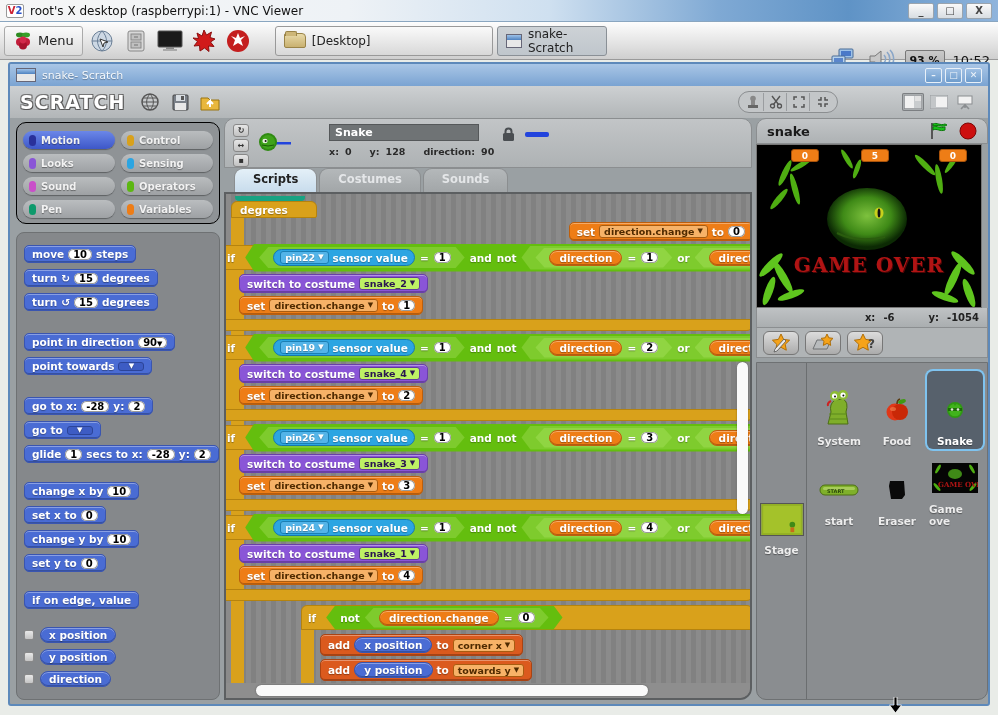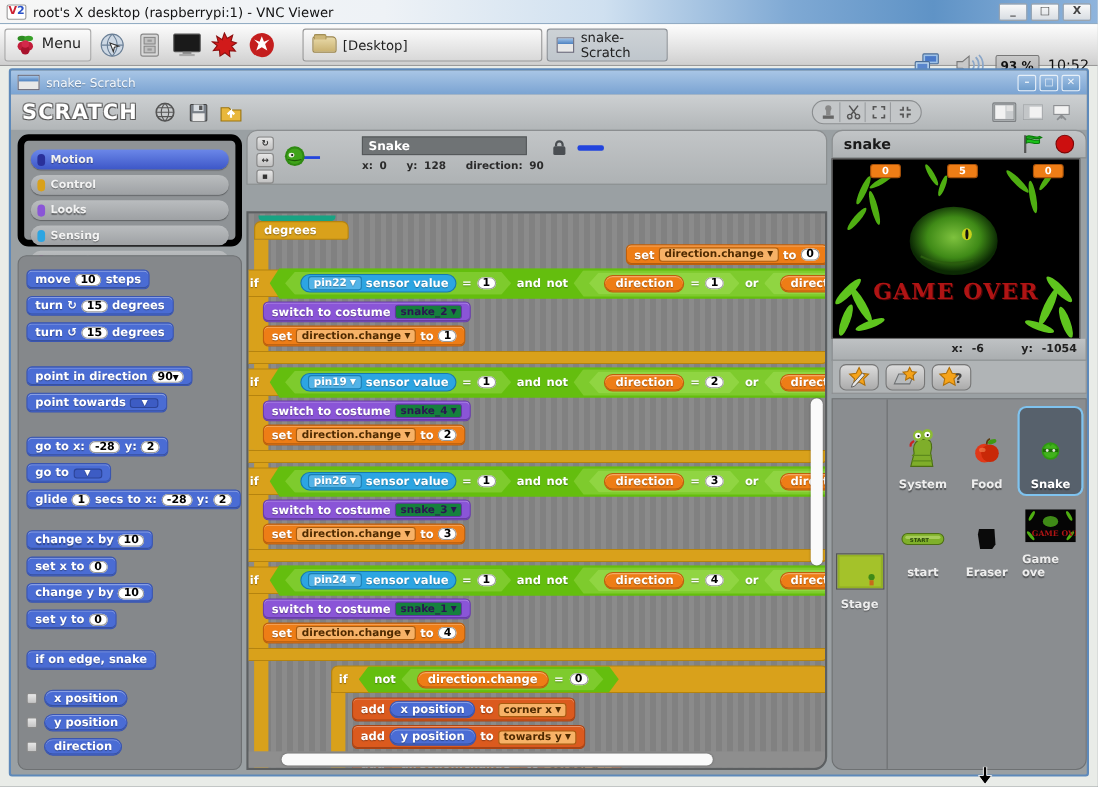--- a/index.html
+++ b/index.html
@@ -56,43 +56,43 @@
   .tool-btn { width:21px; height:18px; display:flex; align-items:center; justify-content:center; border-right:1px solid #9a9da0; }
   .tool-btn:last-child { border-right:none; }
   .view-btns { display:flex; gap:4px; margin-left:56px; margin-right:2px; }
   .view-btn { width:22px; height:18px; display:flex; align-items:center; justify-content:center; border-radius:2px; }
   .view-btn.sel { background:#a9adaf; box-shadow:inset 0 0 0 1px #7c7f82; }
 
   .sw-content { position:absolute; left:0; top:54px; right:0; bottom:0; }
 
   
   .left-pane { position:absolute; left:6px; top:4px; width:204px; bottom:4px; }
-  .cat-box { height:102px; background:#8f9396; border:6px solid #000000; border-radius:10px;
-    padding:8px 6px; display:grid; grid-template-columns:1fr; gap:5px 6px; }
+  .cat-box { height:102px; background:#8f9396; border:1px solid #000000; border-radius:10px;
+    padding:8px 6px; display:grid; grid-template-columns:1fr 1fr; gap:5px 6px; }
   .cat-btn { height:18px; border-radius:9px; background:linear-gradient(#babdbf,#9ea1a4); box-shadow:0 1px 1px rgba(0,0,0,.35);
     display:flex; align-items:center; gap:5px; padding:0 6px; font:bold 10px "DejaVu Sans",sans-serif; color:#f2f2f2; text-shadow:0 1px 1px rgba(0,0,0,.4); }
   .cat-btn.sel { background:linear-gradient(#6b87e8,#3d57c8); }
   .pip { width:7px; height:11px; border-radius:4px; flex:none; }
   .blocks-box { position:absolute; top:110px; left:0; right:0; bottom:0; background:#85888b;
     border:1px solid #6e7173; border-radius:8px; padding:12px 7px; overflow:hidden; }
 
   
   .blk { display:inline-flex; align-items:center; gap:4px; padding:2px 7px; border-radius:5px;
     font:bold 10.5px "DejaVu Sans",sans-serif; color:#fff; text-shadow:0 1px 1px rgba(0,0,0,.35);
     box-shadow:inset 0 1px 0 rgba(255,255,255,.35), inset 0 -1px 0 rgba(0,0,0,.25); white-space:nowrap; }
   .motion { background:#4a6cd4; border:1px solid #3a55b0; }
   .vars   { background:#ee7d16; border:1px solid #bd5f0c; }
   .addc   { background:#db5a1e; border:1px solid #a94414; }
   .looks  { background:#8a55d7; border:1px solid #6a3faa; }
   .num { background:#fff; color:#000; text-shadow:none; border-radius:7px; padding:0 5px; min-width:14px;
     text-align:center; font:bold 10px "DejaVu Sans",sans-serif; box-shadow:inset 0 0 0 1px #9a9a9a; }
   .dd { display:inline-flex; align-items:center; gap:3px; border-radius:3px; padding:0 4px; font:bold 9.5px "DejaVu Sans",sans-serif; }
   .arr { font-size:7px; line-height:1; }
   .dd-vars { background:#f7b267; color:#4f2a00; border:1px solid #a85c10; text-shadow:none; }
-  .dd-looks { background:#15803d; color:#2a1650; border:1px solid #5f3a9e; text-shadow:none; }
+  .dd-looks { background:#bef264; color:#2a1650; border:1px solid #5f3a9e; text-shadow:none; }
   .dd-sense { background:#53b4e8; color:#fff; border:1px solid #1b7fb4; }
   .dd-motion { background:#3d5cc4; color:#fff; border:1px solid #2c4498; min-width:26px; justify-content:center; }
   .pill { border-radius:10px; padding:1px 8px; }
   .palette-col { display:flex; flex-direction:column; align-items:flex-start; gap:6px; }
   .gap { height:14px; }
   .watch-row { display:flex; align-items:center; gap:6px; }
   .cb { width:10px; height:10px; background:linear-gradient(#e8e8e8,#c4c4c4); border:1px solid #8a8a8a; border-radius:2px; }
 
   
   .mid-pane { position:absolute; left:214px; top:0; width:528px; bottom:4px; }
@@ -443,21 +443,21 @@
         <span class="blk motion">
             <span>change y by</span>
             <span class="num">10</span>
           </span>
         <span class="blk motion">
             <span>set y to</span>
             <span class="num">0</span>
           </span>
         <span class="gap" style="height:10px"></span>
         <span class="blk motion">
-            <span>if on edge, snake</span>
+            <span>if on edge, value</span>
           </span>
         <span class="gap" style="height:8px"></span>
         <span class="watch-row">
             <span class="cb"></span>
             <span class="blk motion pill">x position</span>
           </span>
         <span class="watch-row">
             <span class="cb"></span>
             <span class="blk motion pill">y position</span>
           </span>
@@ -498,20 +498,25 @@
               <span>90</span>
           </span>
         </span>
         <span class="lockrow">
           <svg width="13" height="15" viewBox="0 0 13 15">
               <rect x="1" y="6" width="11" height="8" rx="1.5" fill="#4a4e52"></rect>
               <path d="M3.5 6V4.5a3 3 0 016 0V6" stroke="#4a4e52" stroke-width="2" fill="none"></path>
             </svg>
           <span class="bluedash"></span>
         </span>
+      </div>
+      <div class="tabs">
+        <span class="tab active">Scripts</span>
+        <span class="tab">Costumes</span>
+        <span class="tab">Sounds</span>
       </div>
 
       <div class="scripts-pane">
         <div class="script-root">
           <div class="teal-sliver"></div>
           <div class="c-top">
               <span>degrees</span>
             </div>
           <div class="c-body">
             <span class="blk vars">

